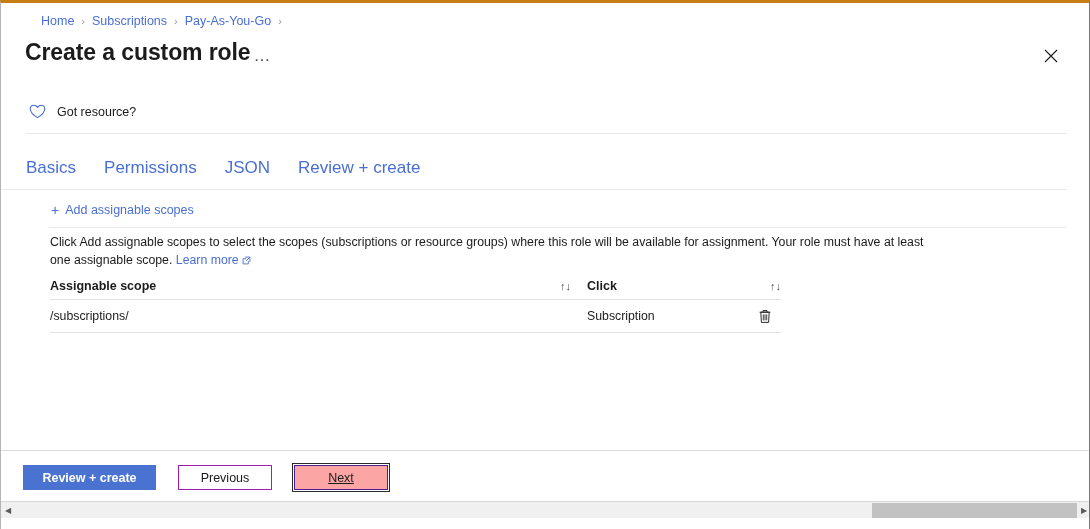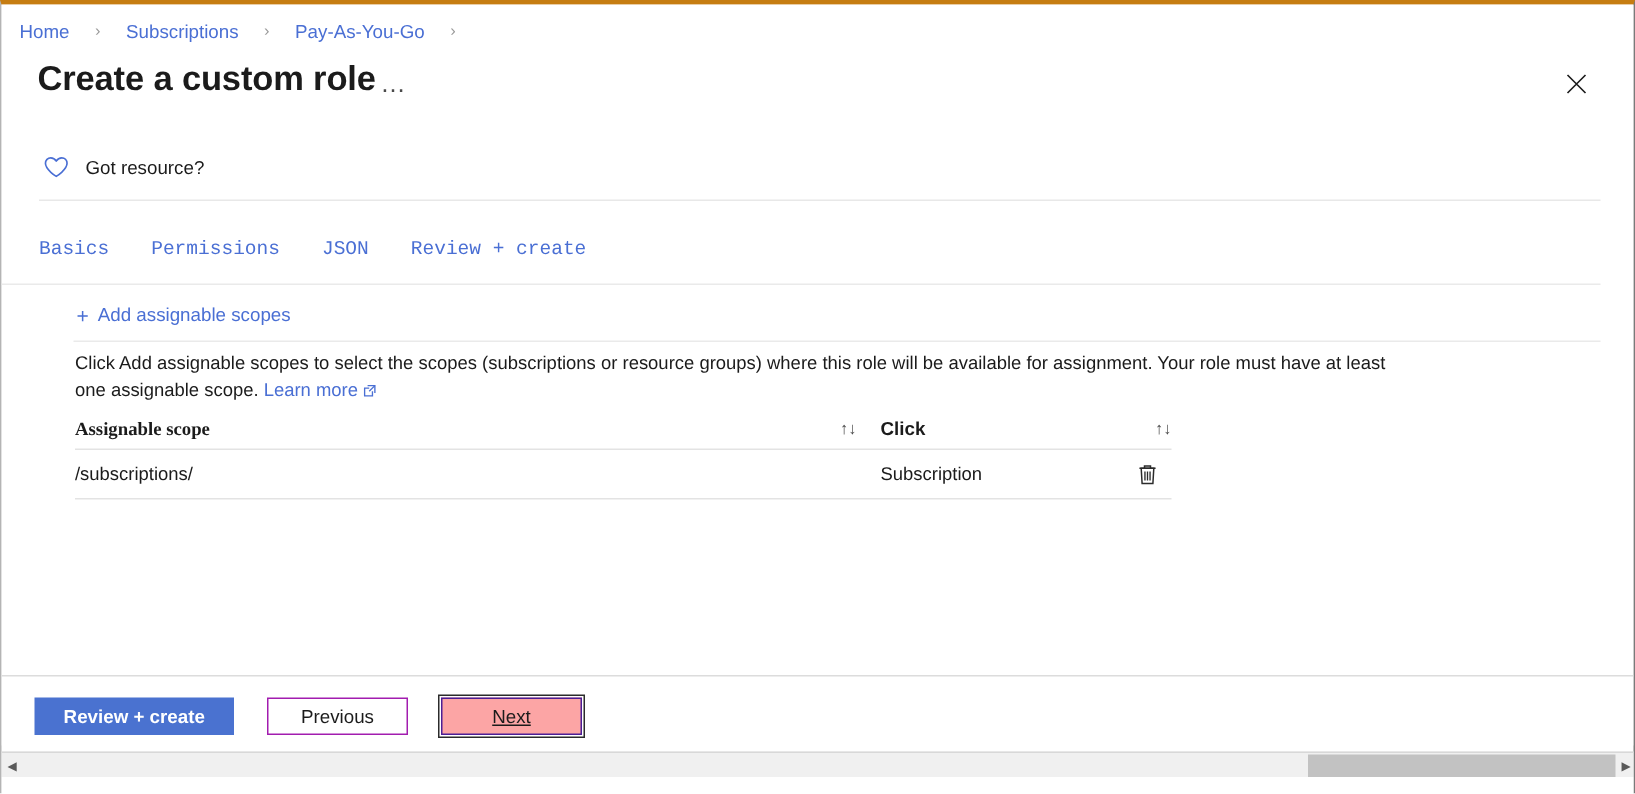--- a/index.html
+++ b/index.html
@@ -17,23 +17,23 @@
     border-top: 3px solid #c67d12;
     border-left: 1px solid #b4b4b4;
     border-right: 1px solid #7a7a7a;
     overflow: hidden;
   }
 
   .blade { position: relative; width: 100%; height: 494px; background: #fff; }
 
   
   .breadcrumb {
-    position: absolute; left: 12px; top: 11px;
+    position: absolute; left: 40px; top: 11px;
     font-size: 12.5px; color: #0067b8;
-    display: flex; align-items: center; gap: 17px;
+    display: flex; align-items: center; gap: 7px;
   }
   .breadcrumb a { color: #4a6fd4; text-decoration: none; cursor: pointer; }
   .bc-sep { color: #9a9a9a; font-size: 11px; }
 
   
   .title-row {
     position: absolute; left: 24px; top: 36px;
     display: flex; align-items: center; 
   }
   .blade-title {
@@ -62,24 +62,23 @@
     position: absolute; left: 25px; top: 130px;
     width: 1041px; height: 1px; background: #e8e8e8;
   }
 
   
   .tabs {
     position: absolute; left: 25px; top: 155px;
     display: flex; align-items: flex-end; gap: 0px;
   }
   .tab {
-    font-size: 13px; color: #4a6fd4; cursor: pointer;
+    font-size: 17px; color: #4a6fd4; cursor: pointer;
     padding: 0 14px 10px 14px; position: relative;
     white-space: nowrap;
-    font-family: Liberation Mono, monospace;
   }
   .tab:first-child { padding-left: 0; }
   .tab.selected { color: #3b5fc4; }
   .tab.selected::after {
     content: ""; position: absolute;
     left: 0px; right: 14px; bottom: 0;
     height: 2px; background: #3b5fc4;
   }
   .divider-tabs {
     position: absolute; left: 0px; top: 186px;
@@ -115,21 +114,21 @@
   .table { position: absolute; left: 49px; top: 270px; width: 731px; }
   .thead {
     display: flex; align-items: center;
     height: 27px;
     border-bottom: 1px solid #e3e3e3;
   }
   .th {
     font-size: 12.5px; font-weight: 600; color: #1b1b1b;
     display: flex; align-items: center; justify-content: space-between;
   }
-  .th-scope { width: 529px; padding-right: 8px; font-family: Liberation Serif, serif; }
+  .th-scope { width: 529px; padding-right: 8px; }
   .th-type  { width: 202px; padding-left: 8px; }
   .sort-icon { color: #4a4a4a; font-size: 11px; cursor: pointer; white-space: nowrap; }
 
   .trow {
     display: flex; align-items: center;
     height: 33px;
     border-bottom: 1px solid #e3e3e3;
   }
   .td { font-size: 12.3px; color: #1b1b1b; }
   .td-scope { width: 529px; padding-right: 8px; }

